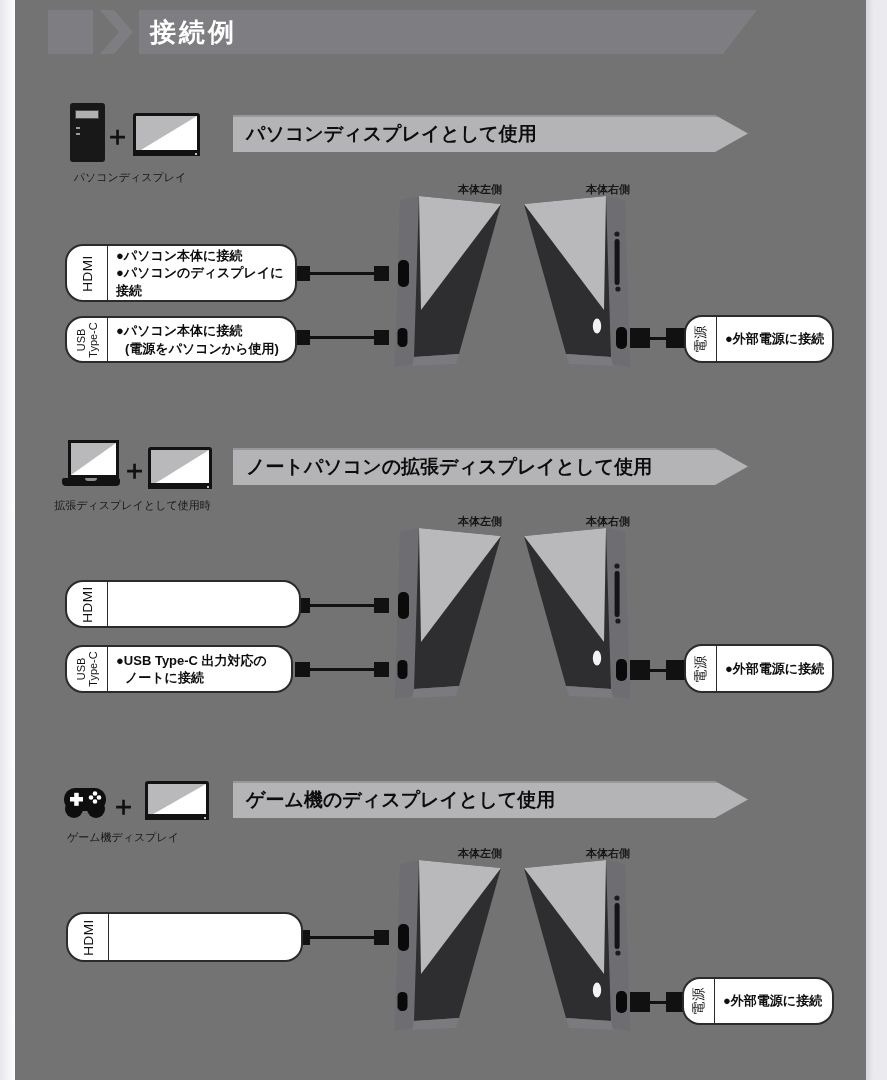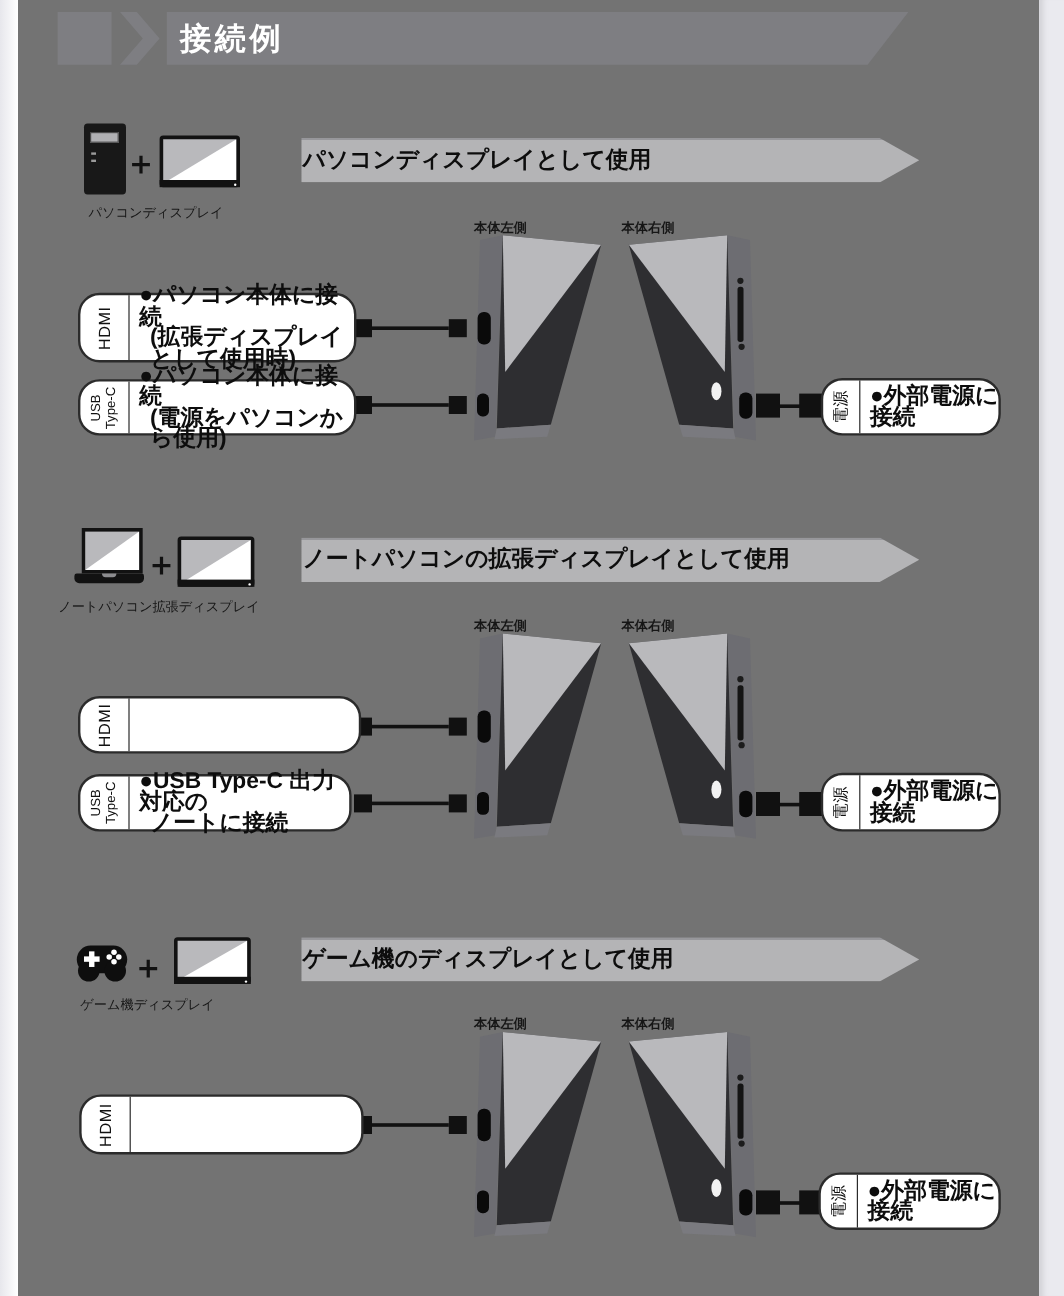--- a/index.html
+++ b/index.html
@@ -8,24 +8,24 @@
   .edge-left{position:absolute;left:0;top:0;bottom:0;width:15px;
         background:linear-gradient(to right,#e7e7ec,#ffffff);}
   .edge-right{position:absolute;left:866px;top:0;bottom:0;width:21px;background:#eaeaef;
         border-left:1px solid #d9d9de;box-shadow:inset 6px 0 6px -5px rgba(0,0,0,.15);}
   .abs{position:absolute;}
   
   .hdr-svg{position:absolute;left:0;top:0;width:887px;height:60px;}
   .hdr-title{position:absolute;left:150px;top:10px;height:44px;line-height:44px;
         color:#fff;font-size:26px;font-weight:bold;letter-spacing:3px;}
   
-  .sec-banner{position:absolute;left:251px;width:515px;height:37px;box-sizing:border-box;
+  .sec-banner{position:absolute;left:233px;width:515px;height:37px;box-sizing:border-box;
         background:linear-gradient(#97979b 0 2px,#b4b4b6 2px);
         clip-path:polygon(0 0,93.6% 0,100% 50%,93.6% 100%,0 100%);
-        font-size:19px;font-weight:bold;line-height:37px;padding-left:1px;color:#0d0d0d;}
+        font-size:19px;font-weight:bold;line-height:37px;padding-left:13px;color:#0d0d0d;}
   
   .caption{position:absolute;font-size:11px;color:#161616;text-align:center;}
   .plus{position:absolute;font-size:27px;font-weight:bold;color:#111;}
   .mon-icon{position:absolute;border:3px solid #121212;background:#b9b9bc;border-radius:3px;}
   .mon-icon .shine{position:absolute;inset:0;background:#fff;
         clip-path:polygon(0 100%,100% 0,100% 100%);}
   .mon-icon .bar{position:absolute;left:-3px;right:-3px;bottom:-3px;height:6px;background:#121212;}
   .mon-icon .dot{position:absolute;right:0;bottom:-2px;width:2.5px;height:2.5px;background:#fff;
         border-radius:50%;z-index:2;}
   .tower{position:absolute;background:#181818;border-radius:3px;}
@@ -36,38 +36,38 @@
   .laptop{position:absolute;}
   .laptop .scr{position:relative;margin-left:6px;width:45px;height:32px;border:3.5px solid #121212;
         background:#b9b9bc;}
   .laptop .scr .shine{position:absolute;inset:0;background:#fff;
         clip-path:polygon(0 100%,100% 0,100% 100%);}
   .laptop .base{position:relative;width:100%;height:8px;background:#121212;
         border-radius:2px 2px 4px 4px;}
   .laptop .base .notch{position:absolute;left:50%;transform:translateX(-50%);top:0;width:12px;
         height:3px;background:#8d8d90;border-radius:0 0 3px 3px;}
   
-  .side-label{position:absolute;font-size:11px;font-weight:bold;text-align:left;color:#161616;}
+  .side-label{position:absolute;font-size:11px;font-weight:bold;text-align:right;color:#161616;}
   .monpair{position:absolute;width:235px;height:174px;}
   
   .sq15{position:absolute;width:15px;height:15px;background:#111;}
   .sq20{position:absolute;width:20px;height:20px;background:#111;}
   .cline{position:absolute;height:2.5px;background:#111;}
   
   .note-box{position:absolute;background:#fff;border:2px solid #2b2b2b;border-radius:18px;
         display:flex;box-sizing:border-box;}
   .note-side{flex:none;width:40px;border-right:1.6px solid #2b2b2b;display:flex;
         align-items:center;justify-content:center;}
   .note-side.narrow{width:30px;}
   .note-side .rot{transform:rotate(-90deg);white-space:nowrap;font-size:13.5px;
         letter-spacing:.5px;color:#111;}
   .note-side .stack{transform:rotate(-90deg);display:flex;flex-direction:column;
         align-items:center;font-size:11px;line-height:12px;white-space:nowrap;color:#111;}
   .note-body{flex:1;display:flex;flex-direction:column;justify-content:center;
-        padding-left:8px;font-size:19px;font-weight:600;line-height:17.5px;color:#0d0d0d;}
+        padding-left:8px;font-size:13px;font-weight:600;line-height:17.5px;color:#0d0d0d;}
   .note-body .indent{padding-left:9px;}
 </style>
 </head>
 <body>
 
 <div class="page">
   <div class="edge-left"></div>
   <div class="edge-right"></div>
 
   <svg class="hdr-svg" viewBox="0 0 887 60">
@@ -121,21 +121,21 @@
   <div class="sq20" style="left:630px;top:328px;"></div>
   <div class="cline" style="left:650px;top:337px;width:18px;"></div>
   <div class="sq20" style="left:666px;top:328px;"></div>
 
   <div class="note-box" style="left:65px;top:244px;width:232px;height:58px;">
     <div class="note-side">
         <span class="rot">HDMI</span>
       </div>
     <div class="note-body">
       <div>●パソコン本体に接続</div>
-      <div class="indent">(拡張ディスプレイとして使用時)</div>
+      <div>●パソコンのディスプレイに接続</div>
     </div>
   </div>
   <div class="note-box" style="left:65px;top:316px;width:232px;height:47px;">
     <div class="note-side">
       <span class="stack">
         <span>USB</span>
           <span>Type-C</span>
       </span>
     </div>
     <div class="note-body">
@@ -159,21 +159,21 @@
     <div class="base">
         <div class="notch"></div>
       </div>
   </div>
   <div class="plus" style="left:121px;top:452px;">＋</div>
   <div class="mon-icon" style="left:148px;top:447px;width:58px;height:36px;">
     <div class="shine"></div>
       <div class="bar"></div>
       <div class="dot"></div>
   </div>
-  <div class="caption" style="left:45px;top:498px;width:175px;">ノートパソコン拡張ディスプレイ</div>
+  <div class="caption" style="left:45px;top:498px;width:175px;">拡張ディスプレイとして使用時</div>
   <div class="sec-banner" style="top:448px;">ノートパソコンの拡張ディスプレイとして使用</div>
 
   <div class="side-label" style="left:395px;top:514px;width:107px;">本体左側</div>
   <div class="side-label" style="left:518px;top:514px;width:112px;">本体右側</div>
 
   <svg class="monpair" style="left:395px;top:526px;" viewBox="0 0 235 174">
     <polygon points="5,6 24,2 18,170 0,173" fill="#6d6d72"></polygon>
     <polygon points="24,2 106,10 64,160 19,163" fill="#2e2e31"></polygon>
     <polygon points="24,2 106,10 26,116" fill="#b9b9bc"></polygon>
     <polygon points="19,163 64,160 61,170 17,172" fill="#7a7a7f"></polygon>

